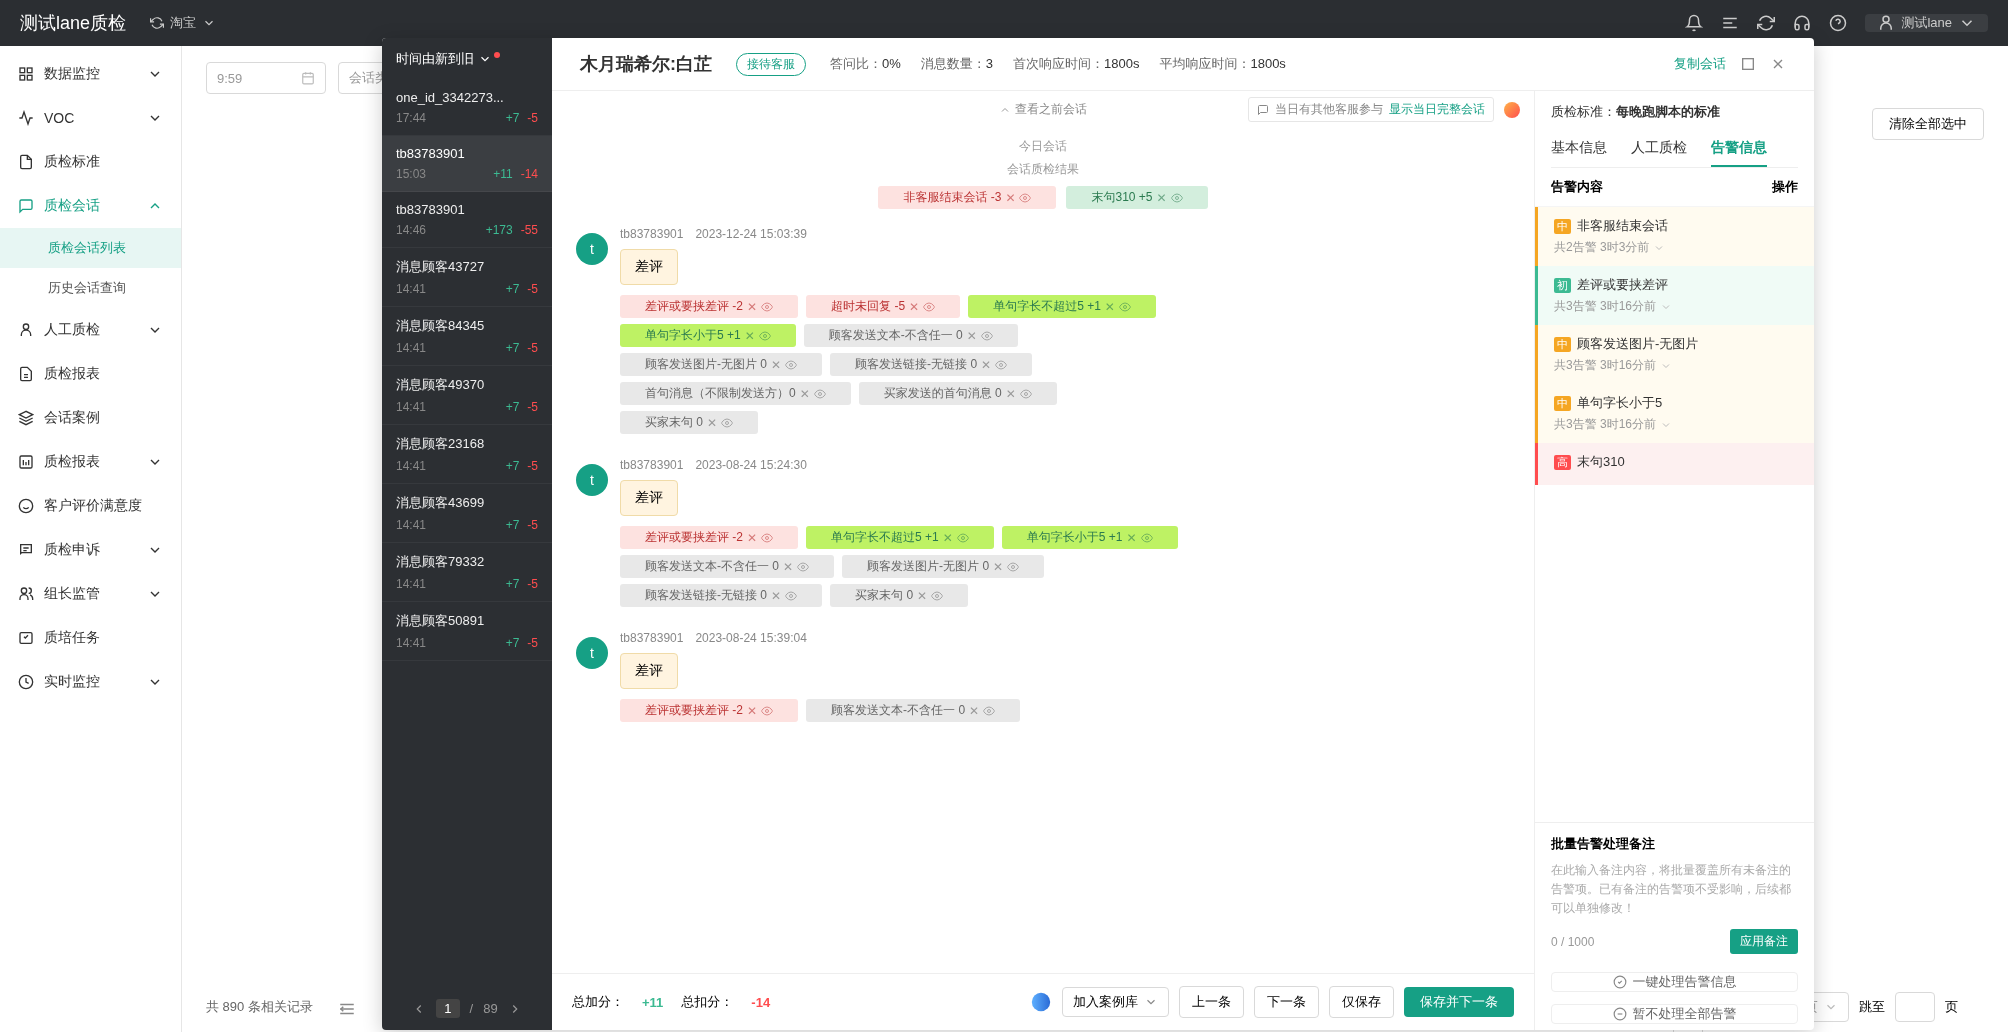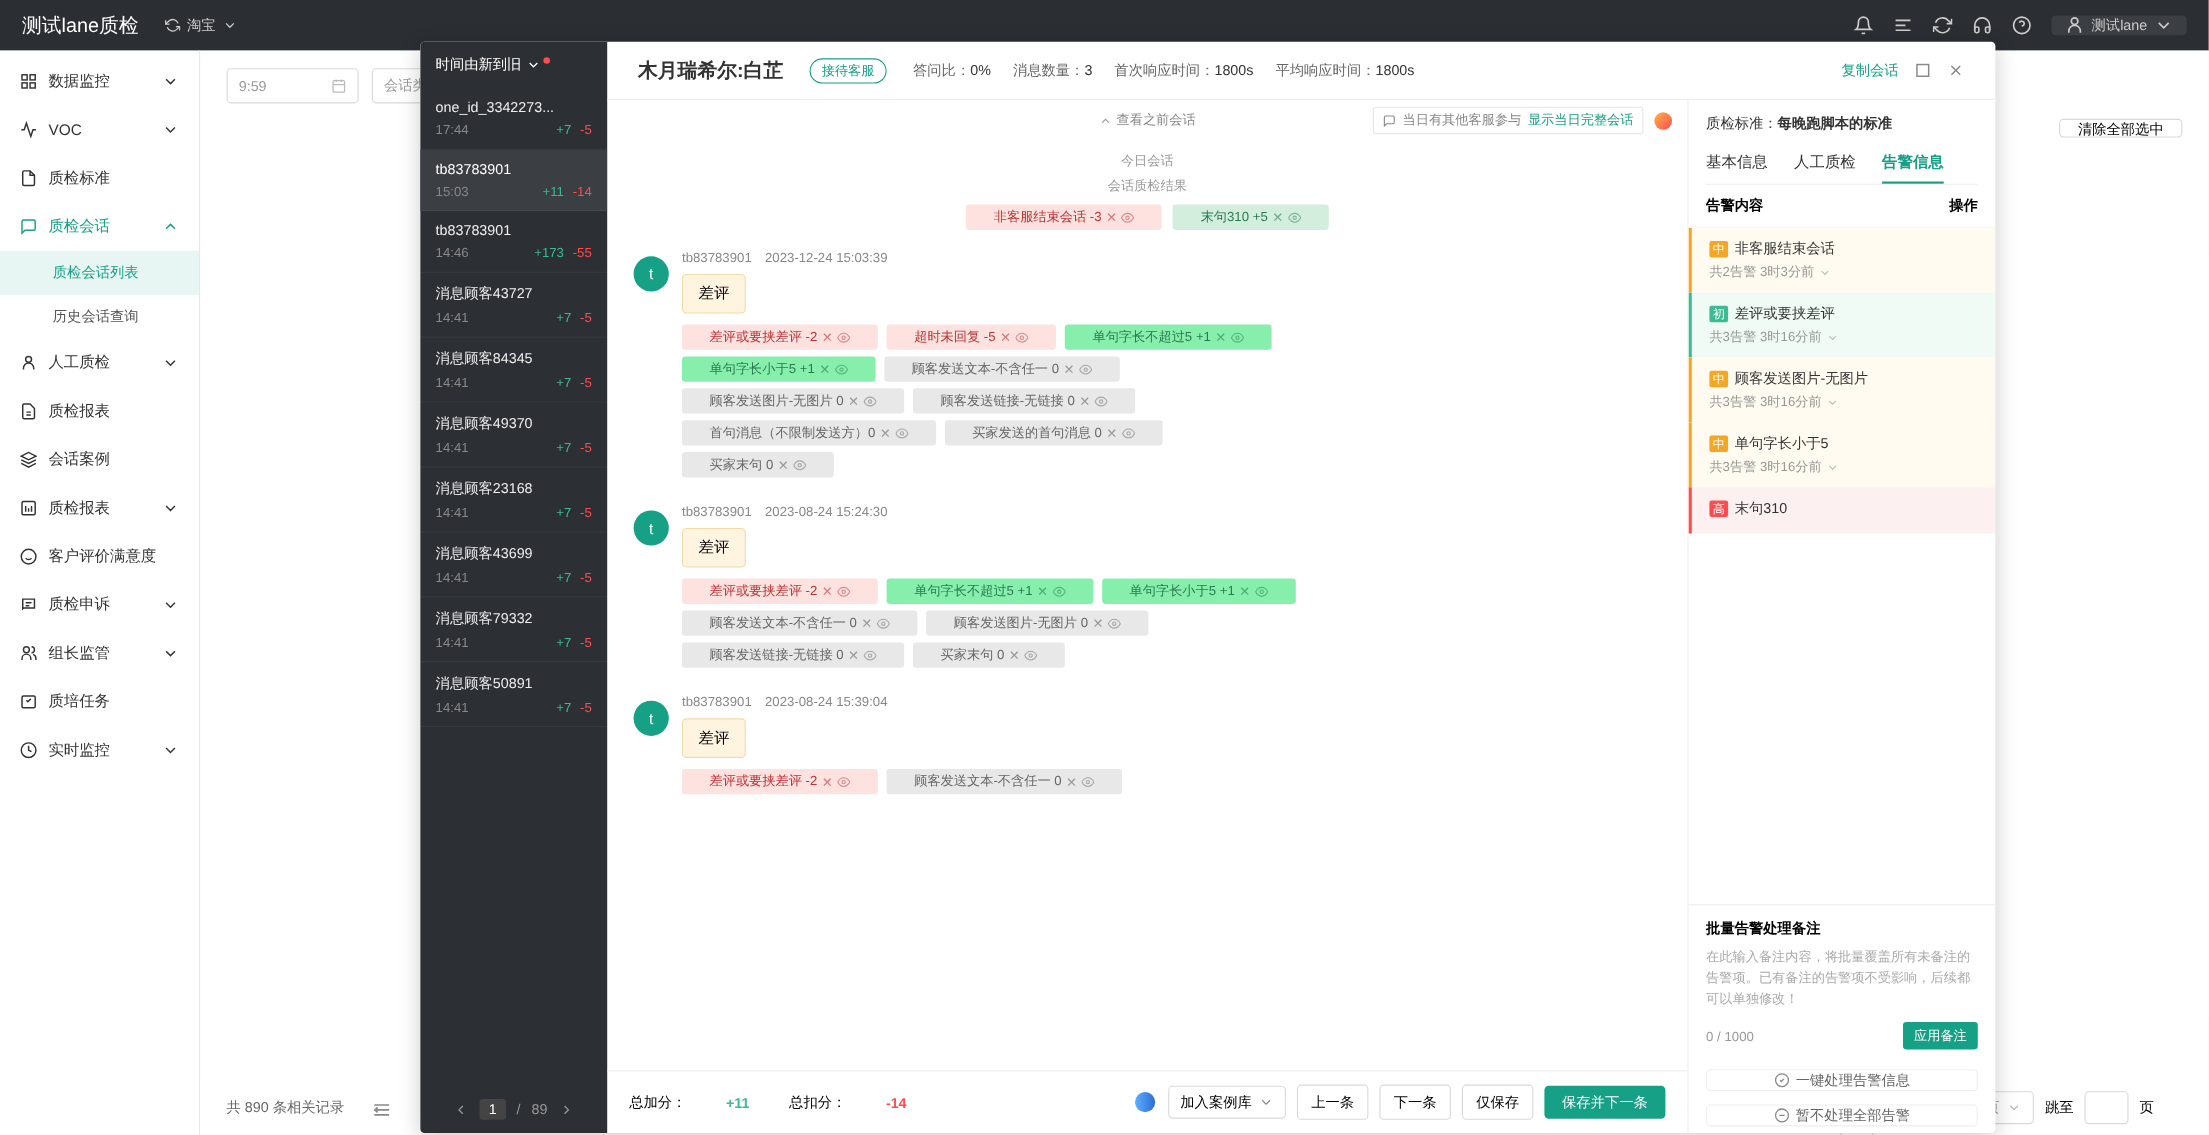--- a/index.html
+++ b/index.html
@@ -18,21 +18,21 @@
 .side-item .label-wrap { display: flex; align-items: center; gap: 10px; }
 .side-item.sub { padding-left: 48px; font-size: 13px; color: #555; height: 40px; }
 .side-item.active { color: #16a085; }
 .side-item.sub.active { background: #e7f6f3; color: #16a085; }
 .side-item svg { width: 16px; height: 16px; }
 .chev { width: 14px; height: 14px; }
 
 .content { flex: 1; position: relative; background: #fff; }
 .filter-bar { padding: 16px 24px 0; display: flex; gap: 12px; flex-wrap: wrap; align-items: center; }
 .filter-input { height: 32px; border: 1px solid #d9d9d9; border-radius: 4px; padding: 0 10px; font-size: 13px; min-width: 160px; background: #fff; display: flex; align-items: center; color: #999; }
-.btn { height: 17px; padding: 0 16px; border-radius: 4px; border: 1px solid #d9d9d9; background: #fff; font-size: 13px; cursor: pointer; }
+.btn { height: 32px; padding: 0 16px; border-radius: 4px; border: 1px solid #d9d9d9; background: #fff; font-size: 13px; cursor: pointer; }
 .btn.primary { background: #16a085; border-color: #16a085; color: #fff; }
 .pager-bar { position: absolute; bottom: 0; left: 0; right: 0; height: 50px; display: flex; align-items: center; padding: 0 50px 0 24px; justify-content: space-between; background: #fff; }
 .pager-right { display: flex; align-items: center; gap: 10px; font-size: 13px; }
 .pg { width: 30px; height: 30px; border: 1px solid #d9d9d9; border-radius: 4px; display: flex; align-items: center; justify-content: center; font-size: 13px; cursor: pointer; }
 .pg.active { border-color: #16a085; color: #16a085; }
 
 
 .modal { position: absolute; top: -8px; left: 200px; right: 194px; bottom: 2px; background: #fff; box-shadow: 0 4px 20px rgba(0,0,0,.2); border-radius: 4px; display: flex; overflow: hidden; }
 .session-list { width: 170px; background: #2c2f33; color: #ccc; display: flex; flex-direction: column; }
 .sort-header { padding: 12px 14px; font-size: 13px; color: #fff; display: flex; align-items: center; gap: 4px; }
@@ -65,31 +65,31 @@
 .badge-dot { width: 16px; height: 16px; border-radius: 50%; background: linear-gradient(135deg,#ffb347,#ff4d4f); display: inline-block; }
 
 .chat-scroll { flex: 1; overflow-y: auto; padding: 4px 24px 12px; }
 .center-text { text-align: center; font-size: 12px; color: #999; margin: 6px 0; }
 .summary-tags { display: flex; justify-content: center; gap: 10px; margin: 8px 0 18px; }
 .tg { display: inline-flex; align-items: center; gap: 4px; padding: 3px 25px; border-radius: 3px; font-size: 12px; }
 .tg .x { cursor: pointer; color: inherit; opacity: .6; }
 .tg .eye { opacity: .5; }
 .tg-red { background: #fde2e0; color: #b33; }
 .tg-green { background: #d3eedd; color: #2a7a4f; }
-.tg-lightgreen { background: #86efac; color: #2a7a4f; }
+.tg-lightgreen { background: #bef264; color: #2a7a4f; }
 .tg-gray { background: #e8e8e8; color: #666; }
 
 .msg { display: flex; gap: 12px; margin-bottom: 18px; }
 .avatar { width: 32px; height: 32px; border-radius: 50%; background: #16a085; color: #fff; display: flex; align-items: center; justify-content: center; font-size: 14px; flex-shrink: 0; margin-top: 6px; }
 .msg-body { flex: 1; }
 .msg-head { display: flex; gap: 12px; font-size: 12px; color: #888; margin-bottom: 8px; }
 .bubble { background: #fff4e0; border: 1px solid #f0dba8; padding: 8px 14px; border-radius: 4px; display: inline-block; font-size: 14px; margin-bottom: 10px; }
 .tag-row { display: flex; flex-wrap: wrap; gap: 8px; margin-bottom: 6px; }
 
-.chat-footer { border-top: 1px solid #eee; padding: 12px 20px; display: flex; align-items: center; gap: 36px; font-size: 13px; }
+.chat-footer { border-top: 1px solid #eee; padding: 12px 20px; display: flex; align-items: center; gap: 18px; font-size: 13px; }
 .chat-footer .right { margin-left: auto; display: flex; align-items: center; gap: 10px; }
 .globe { width: 22px; height: 22px; }
 .dropdown-box { border: 1px solid #d9d9d9; border-radius: 4px; padding: 5px 10px; display: flex; align-items: center; gap: 6px; }
 
 
 .inspect-panel { width: 280px; border-left: 1px solid #eee; display: flex; flex-direction: column; }
 .panel-top { padding: 12px 16px 0; }
 .std-line { font-size: 13px; color: #333; margin-bottom: 10px; }
 .std-line b { font-weight: 600; }
 .tabs { display: flex; gap: 24px; border-bottom: 1px solid #eee; font-size: 14px; }

